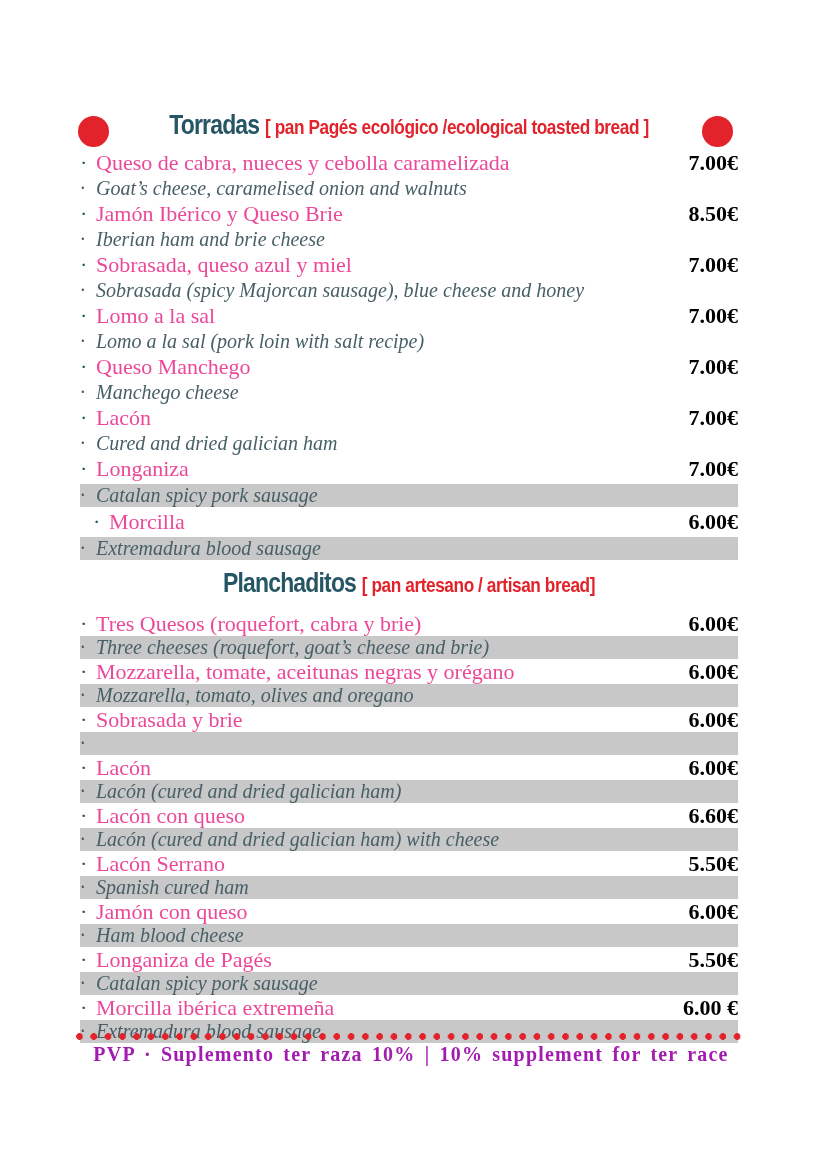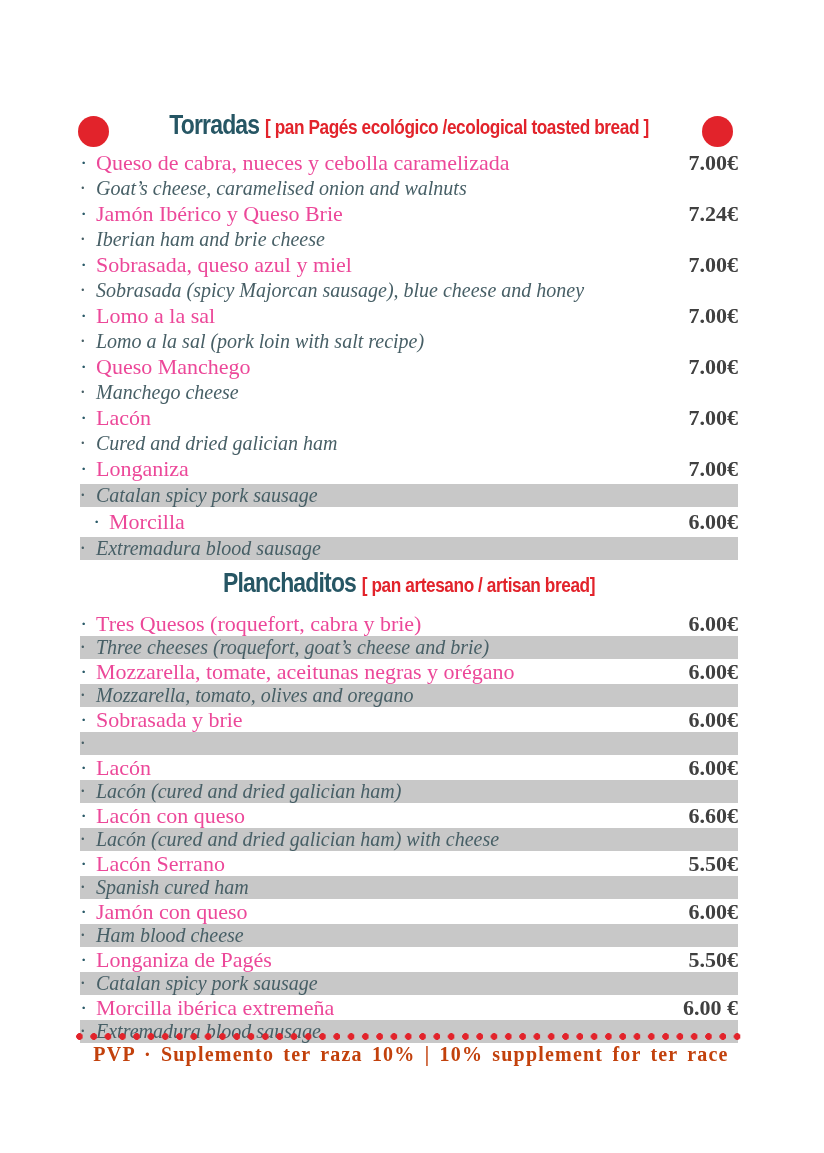--- a/index.html
+++ b/index.html
@@ -66,21 +66,21 @@
   }
   .item-name {
     flex: 1 1 auto;
     font-size: 22px;
     color: #ec4899;
   }
   .item-price {
     flex: 0 0 auto;
     font-size: 22px;
     font-weight: 700;
-    color: #404040;
+    color: #000000;
     text-align: center;
   }
   .trans-row {
     display: flex;
     align-items: baseline;
     font-style: italic;
     font-size: 20px;
     color: #475f66;
   }
   .trans-row .bullet { color: #475f66; font-size: 20px; }
@@ -107,21 +107,21 @@
     height: 9px;
     width: 100%;
     background-image: radial-gradient(circle at 4.5px 4.5px, #e2232b 3.1px, rgba(0,0,0,0) 3.6px);
     background-size: 14.3px 9px;
     background-repeat: repeat-x;
   }
   .footer-note {
     margin-top: 2px;
     font-size: 20px;
     font-weight: 700;
-    color: #c2410c;
+    color: #a21caf;
     letter-spacing: 1.2px;
     word-spacing: 3px;
   }
 </style>
 </head>
 <body>
 
 <div class="page">
 
   <span class="corner-circle left"></span>
@@ -143,21 +143,21 @@
     <div class="trans-row">
       <span class="bullet">·</span>
       <span class="item-trans">Goat’s cheese, caramelised onion and walnuts</span>
     </div>
   </div>
 
   <div class="menu-item">
     <div class="name-row">
       <span class="bullet">·</span>
       <span class="item-name">Jamón Ibérico y Queso Brie</span>
-      <span class="item-price">7.24€</span>
+      <span class="item-price">8.50€</span>
     </div>
     <div class="trans-row">
       <span class="bullet">·</span>
       <span class="item-trans">Iberian ham and brie cheese</span>
     </div>
   </div>
 
   <div class="menu-item">
     <div class="name-row">
       <span class="bullet">·</span>

